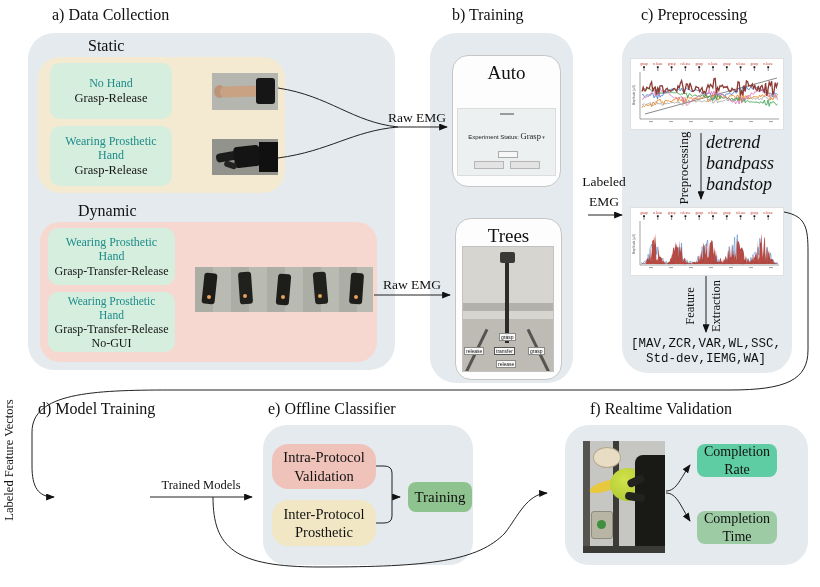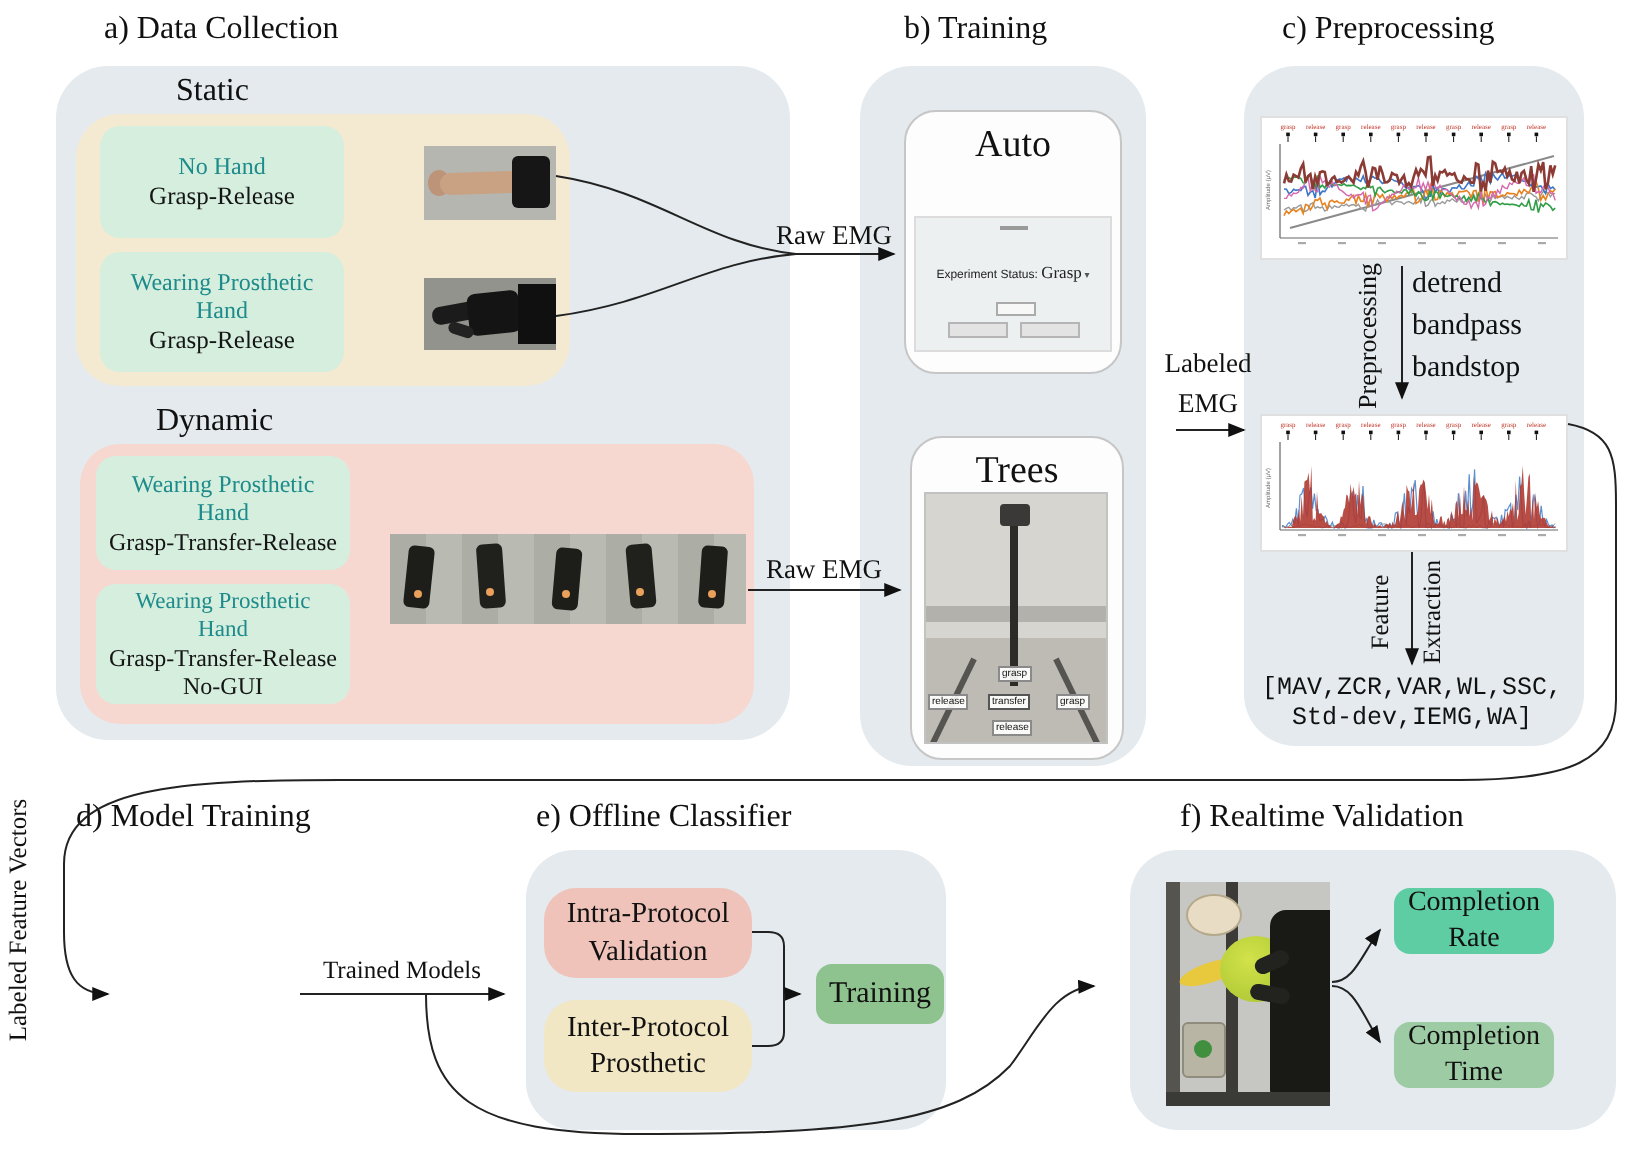--- a/index.html
+++ b/index.html
@@ -173,21 +173,21 @@
         <line x1="14" y1="55" x2="146" y2="19" stroke="#8a8a8a" stroke-width="1"></line>
         <polyline points="11.0,46.0 12.2,45.2 13.4,44.7 14.6,46.1 15.8,44.9 17.0,45.0 18.2,44.0 19.4,43.5 20.6,46.6 21.8,46.6 23.0,45.9 24.2,43.0 25.4,42.5 26.6,45.1 27.8,44.4 29.0,45.0 30.2,44.4 31.4,46.5 32.6,45.9 33.8,43.7 35.0,45.2 36.2,43.9 37.4,44.5 38.6,44.6 39.8,43.4 41.0,43.9 42.2,43.1 43.4,44.1 44.6,43.5 45.8,43.3 47.0,44.1 48.2,43.1 49.4,45.2 50.6,45.6 51.8,46.5 53.0,42.2 54.2,44.1 55.4,43.6 56.6,43.5 57.8,40.9 59.0,43.0 60.2,42.2 61.4,41.3 62.6,41.9 63.8,41.8 65.0,43.4 66.2,42.2 67.4,41.6 68.6,41.9 69.8,42.1 71.0,43.1 72.2,42.2 73.4,41.8 74.6,42.4 75.8,43.0 77.0,41.4 78.2,39.6 79.4,42.4 80.6,39.0 81.8,44.1 83.0,43.6 84.2,41.4 85.4,40.5 86.6,44.1 87.8,42.5 89.0,42.9 90.2,41.8 91.4,42.8 92.6,41.1 93.8,41.6 95.0,40.4 96.2,41.3 97.4,42.0 98.6,40.3 99.8,42.0 101.0,42.2 102.2,40.9 103.4,40.4 104.6,39.4 105.8,38.0 107.0,40.9 108.2,41.3 109.4,39.4 110.6,41.5 111.8,38.3 113.0,40.8 114.2,41.7 115.4,38.7 116.6,40.2 117.8,39.2 119.0,39.5 120.2,39.1 121.4,40.3 122.6,39.2 123.8,39.8 125.0,40.4 126.2,38.9 127.4,40.0 128.6,40.7 129.8,39.3 131.0,40.4 132.2,37.9 133.4,37.2 134.6,37.8 135.8,38.8 137.0,39.4 138.2,41.5 139.4,38.7 140.6,36.7 141.8,37.4 143.0,37.2 144.2,39.4 145.4,37.7 146.6,37.8 " fill="none" stroke="#9a9a9a" stroke-width="0.7"></polyline>
         <polyline points="11.0,35.5 12.2,35.6 13.4,37.7 14.6,37.2 15.8,35.6 17.0,36.2 18.2,35.9 19.4,36.3 20.6,34.3 21.8,34.2 23.0,38.7 24.2,37.0 25.4,36.4 26.6,40.0 27.8,31.2 29.0,38.3 30.2,36.6 31.4,36.8 32.6,35.0 33.8,31.8 35.0,34.5 36.2,32.9 37.4,31.2 38.6,30.5 39.8,30.7 41.0,29.9 42.2,31.6 43.4,29.0 44.6,31.4 45.8,31.2 47.0,30.0 48.2,30.9 49.4,31.7 50.6,29.0 51.8,32.4 53.0,32.6 54.2,30.1 55.4,29.3 56.6,30.2 57.8,29.5 59.0,31.4 60.2,32.7 61.4,32.1 62.6,32.1 63.8,30.6 65.0,30.6 66.2,31.4 67.4,31.6 68.6,32.3 69.8,32.3 71.0,34.0 72.2,35.1 73.4,34.6 74.6,37.1 75.8,34.3 77.0,34.3 78.2,33.8 79.4,34.7 80.6,37.3 81.8,40.6 83.0,39.0 84.2,39.1 85.4,33.2 86.6,37.1 87.8,35.2 89.0,38.1 90.2,35.3 91.4,35.4 92.6,35.9 93.8,37.3 95.0,35.0 96.2,34.9 97.4,35.1 98.6,33.5 99.8,35.4 101.0,35.5 102.2,33.8 103.4,32.0 104.6,33.9 105.8,34.0 107.0,29.1 108.2,30.3 109.4,29.4 110.6,33.4 111.8,27.5 113.0,30.2 114.2,32.5 115.4,27.9 116.6,29.7 117.8,31.0 119.0,29.1 120.2,27.6 121.4,30.0 122.6,29.7 123.8,28.7 125.0,29.1 126.2,28.6 127.4,28.3 128.6,30.0 129.8,31.3 131.0,31.6 132.2,31.6 133.4,32.5 134.6,34.0 135.8,31.1 137.0,34.5 138.2,34.3 139.4,34.0 140.6,35.7 141.8,37.8 143.0,32.9 144.2,35.3 145.4,34.5 146.6,35.9 " fill="none" stroke="#3b76c8" stroke-width="0.8"></polyline>
         <polyline points="11.0,48.8 12.2,46.5 13.4,47.8 14.6,46.5 15.8,45.7 17.0,46.8 18.2,45.9 19.4,45.1 20.6,47.8 21.8,43.3 23.0,43.7 24.2,45.9 25.4,43.9 26.6,40.9 27.8,41.2 29.0,40.0 30.2,43.5 31.4,42.5 32.6,45.6 33.8,41.8 35.0,41.1 36.2,42.1 37.4,41.5 38.6,42.4 39.8,42.5 41.0,42.6 42.2,40.6 43.4,41.1 44.6,39.4 45.8,38.6 47.0,42.7 48.2,38.8 49.4,41.6 50.6,41.7 51.8,38.1 53.0,44.0 54.2,40.4 55.4,42.5 56.6,37.5 57.8,38.2 59.0,39.8 60.2,38.2 61.4,40.6 62.6,41.6 63.8,38.8 65.0,40.3 66.2,38.7 67.4,40.2 68.6,39.1 69.8,38.6 71.0,39.6 72.2,37.6 73.4,37.3 74.6,37.0 75.8,36.0 77.0,42.7 78.2,42.0 79.4,40.4 80.6,39.8 81.8,35.4 83.0,39.0 84.2,33.3 85.4,36.4 86.6,41.0 87.8,40.7 89.0,36.2 90.2,37.2 91.4,39.2 92.6,37.4 93.8,38.4 95.0,37.4 96.2,39.6 97.4,38.9 98.6,36.7 99.8,36.9 101.0,36.7 102.2,36.2 103.4,37.2 104.6,39.6 105.8,36.5 107.0,36.2 108.2,42.0 109.4,33.5 110.6,43.3 111.8,33.1 113.0,40.6 114.2,36.9 115.4,37.2 116.6,36.8 117.8,39.9 119.0,39.1 120.2,38.6 121.4,39.0 122.6,37.4 123.8,37.8 125.0,37.8 126.2,37.9 127.4,38.8 128.6,36.1 129.8,37.9 131.0,35.7 132.2,36.7 133.4,37.5 134.6,34.9 135.8,34.3 137.0,31.6 138.2,35.4 139.4,41.1 140.6,38.7 141.8,40.9 143.0,37.8 144.2,36.4 145.4,37.0 146.6,35.5 " fill="none" stroke="#e8821e" stroke-width="0.8"></polyline>
         <polyline points="11.0,31.0 12.2,30.0 13.4,29.8 14.6,30.6 15.8,29.7 17.0,29.5 18.2,29.6 19.4,30.2 20.6,32.4 21.8,32.5 23.0,28.9 24.2,28.0 25.4,32.8 26.6,35.1 27.8,28.7 29.0,34.8 30.2,33.6 31.4,35.0 32.6,32.4 33.8,32.3 35.0,33.0 36.2,33.8 37.4,33.4 38.6,33.4 39.8,33.7 41.0,32.9 42.2,33.8 43.4,33.7 44.6,33.8 45.8,33.5 47.0,34.3 48.2,34.9 49.4,35.8 50.6,34.8 51.8,35.3 53.0,32.4 54.2,34.8 55.4,34.2 56.6,38.7 57.8,35.2 59.0,34.6 60.2,36.2 61.4,37.4 62.6,36.6 63.8,36.1 65.0,36.1 66.2,37.3 67.4,37.3 68.6,36.8 69.8,37.6 71.0,35.9 72.2,36.0 73.4,38.1 74.6,35.4 75.8,37.6 77.0,39.0 78.2,36.9 79.4,37.9 80.6,40.5 81.8,41.3 83.0,40.7 84.2,35.4 85.4,40.5 86.6,36.8 87.8,37.3 89.0,40.0 90.2,37.5 91.4,38.8 92.6,39.2 93.8,38.8 95.0,38.5 96.2,39.7 97.4,38.8 98.6,40.1 99.8,40.5 101.0,39.0 102.2,41.6 103.4,39.6 104.6,41.5 105.8,38.9 107.0,41.9 108.2,37.8 109.4,40.3 110.6,40.3 111.8,42.3 113.0,40.3 114.2,43.7 115.4,42.0 116.6,41.8 117.8,42.4 119.0,43.3 120.2,42.6 121.4,43.2 122.6,43.0 123.8,43.3 125.0,43.1 126.2,43.3 127.4,43.6 128.6,44.2 129.8,42.6 131.0,43.9 132.2,44.1 133.4,41.0 134.6,45.8 135.8,45.9 137.0,40.9 138.2,47.3 139.4,42.9 140.6,44.2 141.8,42.5 143.0,43.2 144.2,44.2 145.4,46.1 146.6,45.1 " fill="none" stroke="#2f9e44" stroke-width="0.8"></polyline>
         <polyline points="11.0,40.2 12.2,40.2 13.4,38.0 14.6,39.0 15.8,37.5 17.0,37.8 18.2,37.1 19.4,34.7 20.6,35.1 21.8,30.7 23.0,29.6 24.2,36.9 25.4,30.8 26.6,36.4 27.8,36.9 29.0,28.9 30.2,32.4 31.4,31.4 32.6,34.1 33.8,34.6 35.0,31.6 36.2,33.7 37.4,33.3 38.6,35.7 39.8,36.3 41.0,37.3 42.2,38.4 43.4,39.0 44.6,38.1 45.8,40.0 47.0,38.6 48.2,38.4 49.4,38.4 50.6,37.2 51.8,43.3 53.0,39.1 54.2,38.6 55.4,46.4 56.6,45.8 57.8,44.9 59.0,43.0 60.2,42.6 61.4,41.5 62.6,39.3 63.8,40.0 65.0,38.1 66.2,38.1 67.4,36.6 68.6,37.4 69.8,35.8 71.0,33.4 72.2,34.1 73.4,35.6 74.6,34.5 75.8,35.0 77.0,34.8 78.2,29.9 79.4,35.9 80.6,32.5 81.8,35.7 83.0,32.1 84.2,36.5 85.4,29.2 86.6,34.3 87.8,35.4 89.0,33.7 90.2,35.8 91.4,35.8 92.6,35.8 93.8,37.5 95.0,38.6 96.2,39.4 97.4,41.2 98.6,39.1 99.8,40.8 101.0,43.0 102.2,43.1 103.4,41.2 104.6,45.0 105.8,42.5 107.0,41.9 108.2,45.0 109.4,36.7 110.6,44.0 111.8,43.0 113.0,39.2 114.2,40.5 115.4,37.2 116.6,39.7 117.8,36.0 119.0,37.7 120.2,33.8 121.4,34.9 122.6,35.3 123.8,32.5 125.0,33.3 126.2,31.2 127.4,32.6 128.6,32.8 129.8,31.4 131.0,29.9 132.2,33.7 133.4,34.0 134.6,28.4 135.8,28.4 137.0,37.6 138.2,36.8 139.4,37.3 140.6,34.6 141.8,33.1 143.0,34.6 144.2,37.6 145.4,37.6 146.6,41.2 " fill="none" stroke="#d667ad" stroke-width="0.7"></polyline>
         <polyline points="11.0,32.7 12.2,28.2 13.4,31.6 14.6,31.8 15.8,28.3 17.0,29.0 18.2,29.8 19.4,25.2 20.6,22.9 21.8,32.2 23.0,29.1 24.2,28.1 25.4,35.6 26.6,29.2 27.8,32.7 29.0,27.1 30.2,26.7 31.4,27.0 32.6,33.4 33.8,32.5 35.0,30.2 36.2,29.3 37.4,32.0 38.6,31.5 39.8,32.3 41.0,31.4 42.2,29.8 43.4,29.4 44.6,30.8 45.8,32.4 47.0,26.9 48.2,28.8 49.4,24.2 50.6,21.5 51.8,27.0 53.0,34.8 54.2,30.3 55.4,24.8 56.6,25.2 57.8,30.9 59.0,23.9 60.2,27.4 61.4,32.2 62.6,32.1 63.8,31.2 65.0,27.5 66.2,28.3 67.4,28.6 68.6,32.6 69.8,30.5 71.0,28.7 72.2,34.0 73.4,32.6 74.6,34.3 75.8,29.5 77.0,25.8 78.2,28.8 79.4,25.5 80.6,26.7 81.8,28.8 83.0,19.7 84.2,19.4 85.4,34.0 86.6,28.6 87.8,31.4 89.0,26.9 90.2,27.2 91.4,26.1 92.6,28.7 93.8,27.7 95.0,28.4 96.2,27.6 97.4,30.8 98.6,32.1 99.8,32.4 101.0,29.2 102.2,30.6 103.4,30.5 104.6,32.3 105.8,32.3 107.0,22.7 108.2,23.3 109.4,36.7 110.6,31.5 111.8,36.4 113.0,26.3 114.2,32.3 115.4,21.9 116.6,22.7 117.8,27.0 119.0,26.4 120.2,27.3 121.4,25.0 122.6,29.2 123.8,26.4 125.0,30.7 126.2,31.5 127.4,26.9 128.6,32.6 129.8,27.5 131.0,26.4 132.2,30.8 133.4,32.9 134.6,24.1 135.8,36.9 137.0,30.5 138.2,23.3 139.4,26.3 140.6,22.1 141.8,35.7 143.0,32.3 144.2,23.7 145.4,28.1 146.6,23.7 " fill="none" stroke="#8c3a34" stroke-width="1.3"></polyline>
       </svg>
   </div>
 
-  <div class="abs" style="left:706px;top:132px;width:80px;font-size:15px;line-height:21px;white-space:pre-line;">detrend
+  <div class="abs" style="left:706px;top:132px;width:80px;font-size:18px;line-height:21px;white-space:pre-line;font-style:italic;">detrend
 bandpass
 bandstop</div>
 
   <div class="plotwrap" style="left:630px;top:207px;width:152px;height:67px;">
     <svg id="plot2" width="152" height="67" viewBox="0 0 152 67">
         <text x="13" y="5.5" text-anchor="middle" font-size="3.5" fill="#c0392b" font-family="&quot;Liberation Serif&quot;,serif">grasp</text>
         <rect x="12.1" y="7.3" width="1.8" height="1.8" fill="#111"></rect>
         <line x1="13" y1="9.2" x2="13" y2="12" stroke="#111" stroke-width="0.5"></line>
         <text x="26.8" y="5.5" text-anchor="middle" font-size="3.5" fill="#c0392b" font-family="&quot;Liberation Serif&quot;,serif">release</text>
         <rect x="25.900000000000002" y="7.3" width="1.8" height="1.8" fill="#111"></rect>

